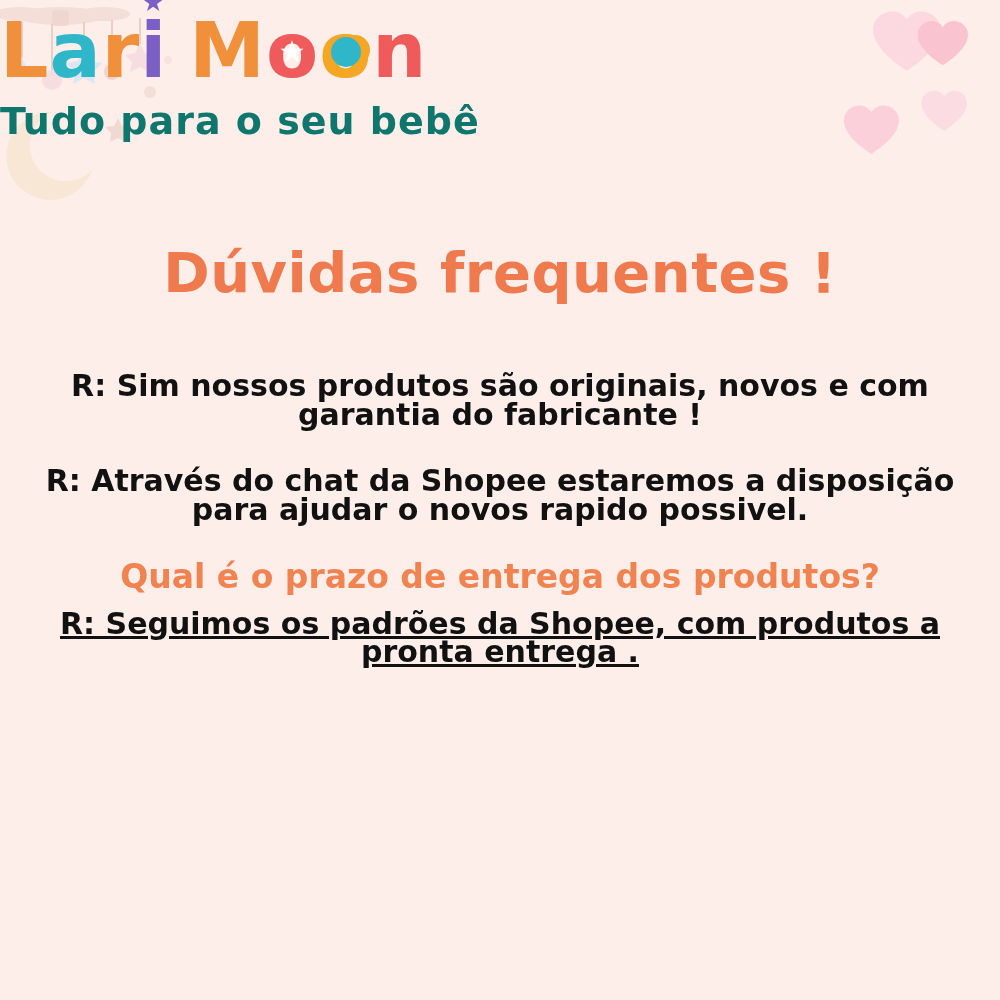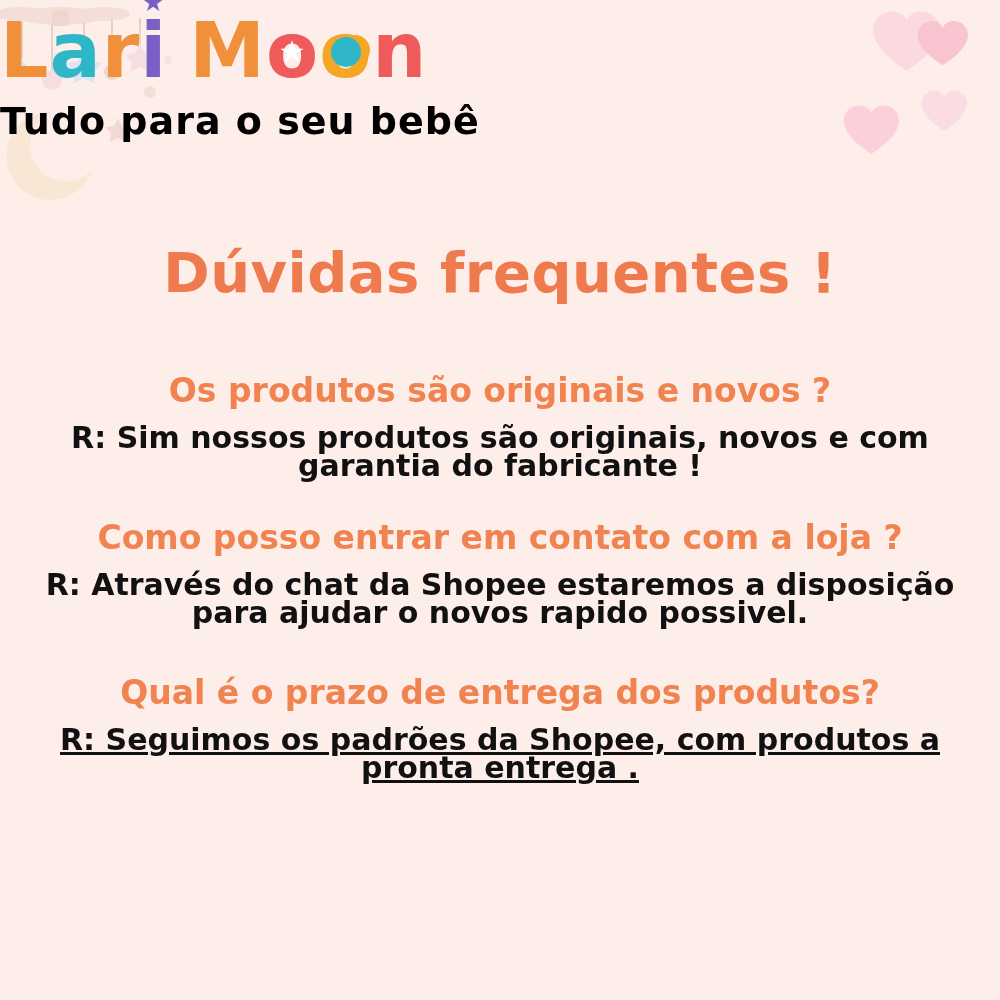--- a/index.html
+++ b/index.html
@@ -89,21 +89,21 @@
     top: -20px;
     transform: translateX(-50%);
     font-size: 26px;
     color: #7b5fc4;
   }
 
   .tagline {
     font-family: "DejaVu Sans", sans-serif;
     font-weight: bold;
     font-size: 38px;
-    color: #000000;
+    color: #0f766e;
     letter-spacing: 1px;
     margin-top: 6px;
   }
 
   
   .headline {
     position: absolute;
     top: 240px;
     width: 1000px;
     text-align: center;
@@ -196,27 +196,25 @@
           </span><span class="ltr-n">n</span>
   </div>
   <div class="tagline">Tudo para o seu bebê</div>
 </div>
 
 <div class="headline">Dúvidas frequentes !</div>
 
 <div class="faq-list">
 
   <div class="faq-item">
-    <div class="faq-q">Os produtos são originais e novos ?</div>
     <div class="faq-a">R: Sim nossos produtos são originais, novos e com garantia do fabricante !</div>
   </div>
 
   <div class="faq-item" style="margin-top:38px;">
-    <div class="faq-q">Como posso entrar em contato com a loja ?</div>
     <div class="faq-a" style="padding:0 35px;">R: Através do chat da Shopee estaremos a disposição para ajudar o novos rapido possivel.</div>
   </div>
 
-  <div class="faq-item" style="margin-top:46px;">
+  <div class="faq-item" style="margin-top:34px;">
     <div class="faq-q">Qual é o prazo de entrega dos produtos?</div>
     <div class="faq-a" style="padding:0 60px;text-decoration:underline;">R: Seguimos os padrões da Shopee, com produtos a pronta entrega .</div>
   </div>
 
 </div>
 
 </body></html>

